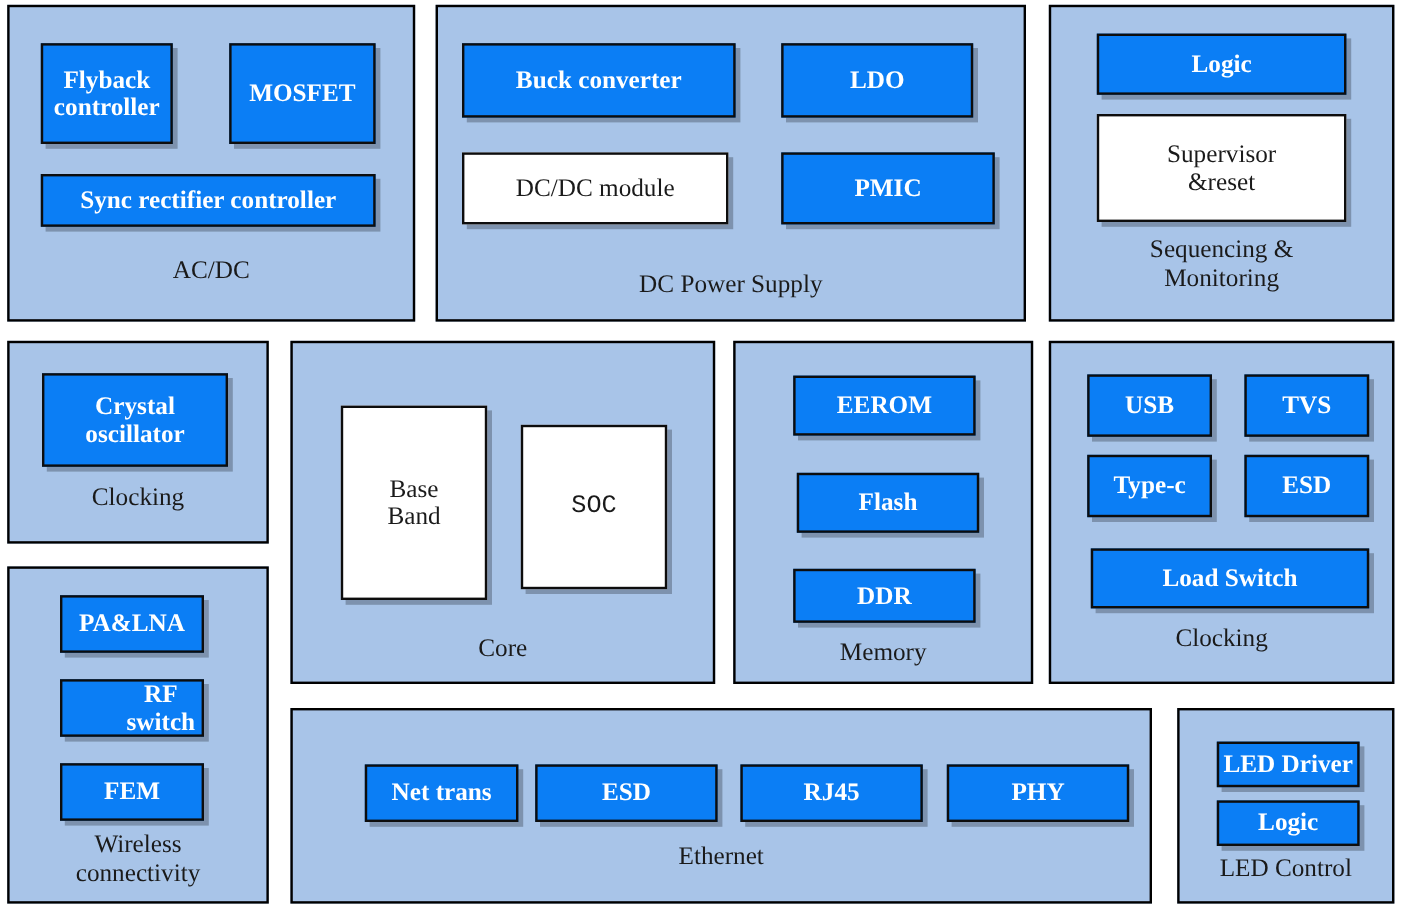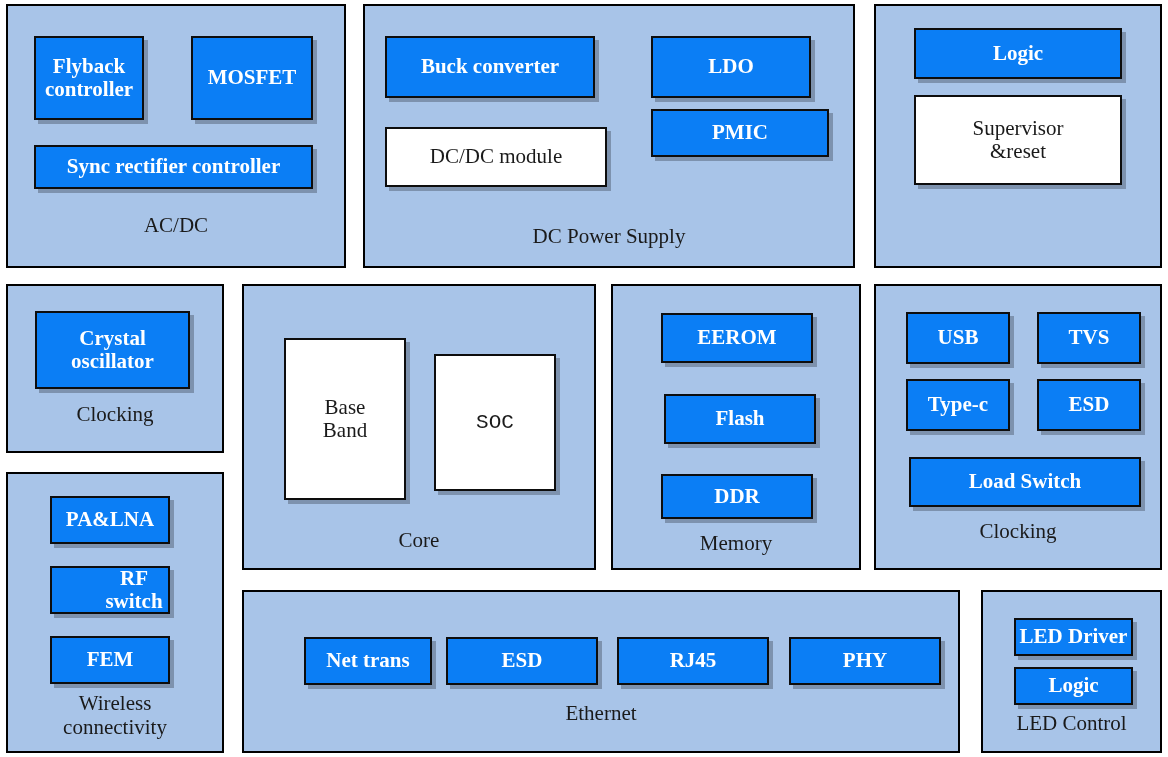--- a/index.html
+++ b/index.html
@@ -72,31 +72,33 @@
 
   <div class="group" style="left:6px; top:4px; width:340px; height:264px;">
     <div class="block blue" style="left:26px; top:30px; width:110px; height:84px;">Flyback
 controller</div>
     <div class="block blue" style="left:183px; top:30px; width:122px; height:84px;">MOSFET</div>
     <div class="block blue" style="left:26px; top:139px; width:279px; height:44px;">Sync rectifier controller</div>
     <div class="group-label" style="top:208px;">AC/DC</div>
   </div>
 
   <div class="group" style="left:363px; top:4px; width:492px; height:264px;">
-    <div class="block blue" style="left:20px; top:30px; width:210px; height:62px;">Buck converter</div>
+    <div class="block blue" style="left:20px; top:30px; width:228px; height:62px;">Buck converter</div>
     <div class="block blue" style="left:286px; top:30px; width:160px; height:62px;">LDO</div>
     <div class="block white" style="left:20px; top:121px; width:222px; height:60px;">DC/DC module</div>
-    <div class="block blue" style="left:286px; top:103px; width:178px; height:48px;">PMIC</div>
+    <div class="block blue" style="left:286px; top:121px; width:178px; height:60px;">PMIC</div>
     <div class="group-label" style="top:219px;">DC Power Supply</div>
   </div>
 
   <div class="group" style="left:874px; top:4px; width:288px; height:264px;">
     <div class="block blue" style="left:38px; top:22px; width:208px; height:51px;">Logic</div>
     <div class="block white" style="left:38px; top:89px; width:208px; height:90px;">Supervisor
 &amp;reset</div>
+    <div class="group-label" style="top:190px;">Sequencing &amp;
+Monitoring</div>
   </div>
 
   <div class="group" style="left:6px; top:284px; width:218px; height:169px;">
     <div class="block blue" style="left:27px; top:25px; width:155px; height:78px;">Crystal
 oscillator</div>
     <div class="group-label" style="top:117px;">Clocking</div>
   </div>
 
   <div class="group" style="left:6px; top:472px; width:218px; height:281px;">
     <div class="block blue" style="left:42px; top:22px; width:120px; height:48px;">PA&amp;LNA</div>

